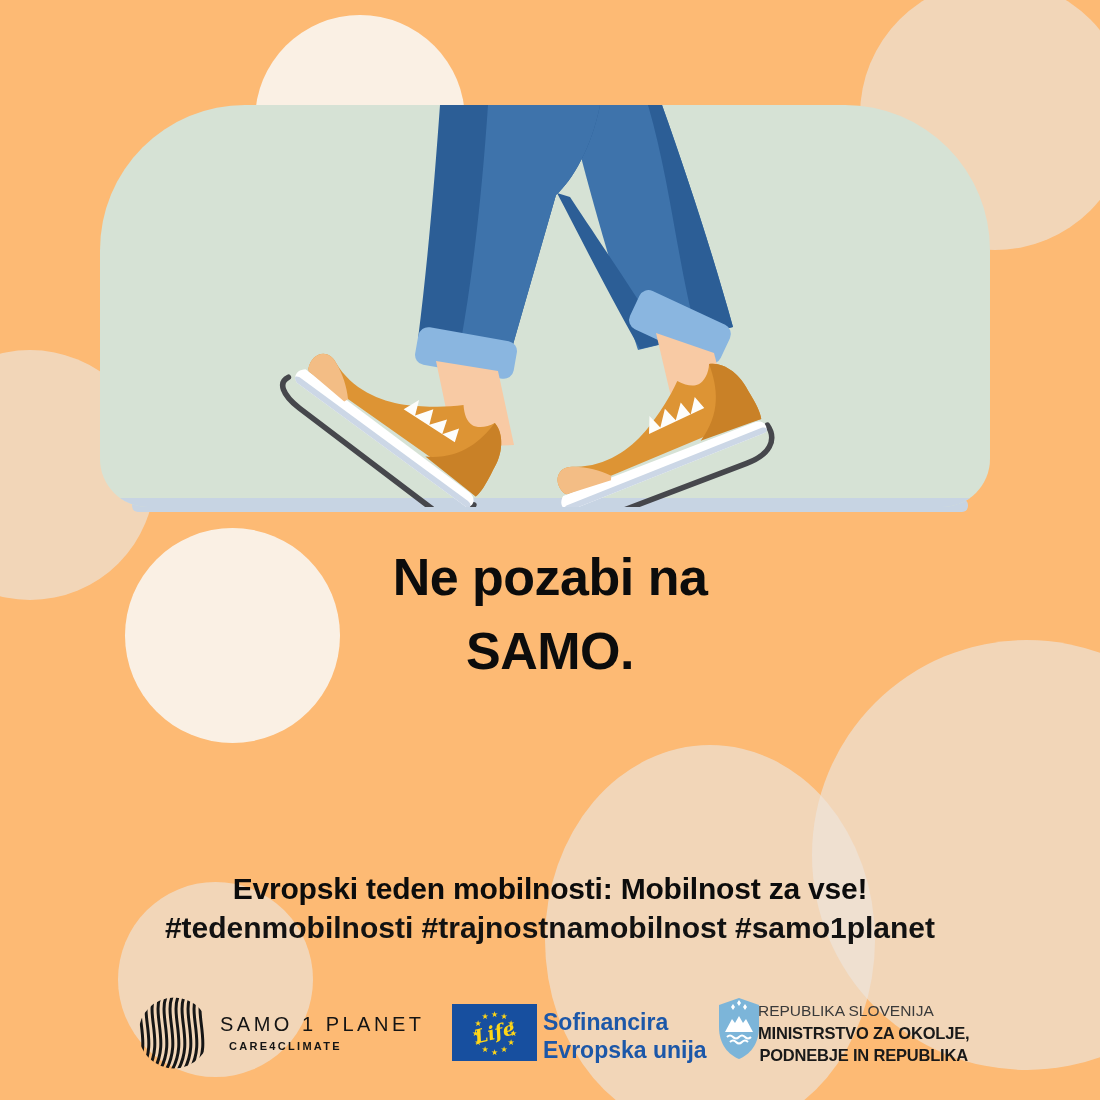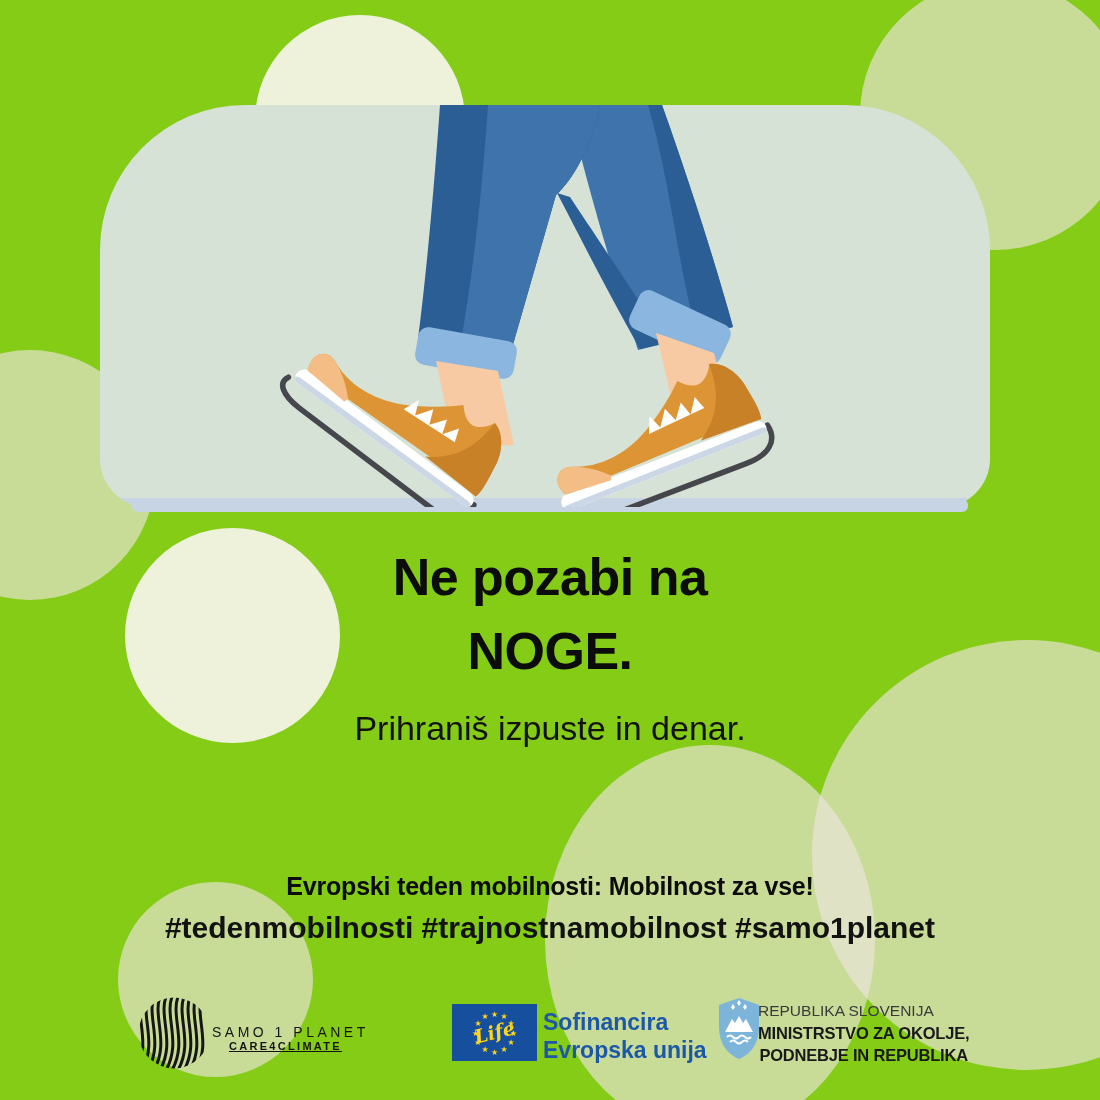--- a/index.html
+++ b/index.html
@@ -1,45 +1,45 @@
 <!DOCTYPE html>
 <html><head>
 <meta charset="utf-8">
 <style>
   html,body{margin:0;padding:0;}
   .canvas{
     position:relative;width:1100px;height:1100px;overflow:hidden;
-    background:#84cc16;
+    background:#fdba74;
     font-family:"Liberation Sans","DejaVu Sans",sans-serif;
   }
   .blob{position:absolute;border-radius:50%;pointer-events:none;}
   .blob.dark{background:#ede5dd;opacity:.65;}
   .blob.light{background:#faf6f1;opacity:.9;}
 
   .ground-strip{
     position:absolute;left:132px;top:499px;width:836px;height:13px;
     background:#c7d4e3;border-radius:6px;z-index:1;
   }
   .hero-panel{
     position:absolute;left:100px;top:105px;width:890px;height:402px;
     background:#d6e2d5;border-radius:145px 145px 48px 48px;
     overflow:hidden;z-index:2;
   }
   .hero-panel svg{display:block;width:890px;height:402px;}
 
   .txt{position:absolute;left:0;right:0;text-align:center;color:#0c0c0c;z-index:3;}
   .title{top:540px;font-size:52px;font-weight:700;line-height:74px;letter-spacing:-.5px;}
   .subtitle{top:705px;font-size:34px;font-weight:400;line-height:47px;color:#121212;}
-  .tagline{top:872px;font-size:25px;font-weight:700;letter-spacing:-.2px;}
+  .tagline{top:872px;font-size:30px;font-weight:700;letter-spacing:-.2px;}
   .hashtags{top:911px;font-size:30px;font-weight:700;color:#121212;}
 
   .footer-item{position:absolute;z-index:3;}
   .fp-icon{left:138px;top:996px;}
-  .samo-name{left:212px;top:1013px;font-size:14px;letter-spacing:3.5px;color:#141414;white-space:nowrap;margin-top:11px;}
-  .samo-sub{left:229px;top:1040px;font-size:11px;font-weight:700;letter-spacing:2.3px;color:#141414;white-space:nowrap;text-decoration:underline;}
+  .samo-name{left:220px;top:1013px;font-size:20px;letter-spacing:3.5px;color:#141414;white-space:nowrap;}
+  .samo-sub{left:229px;top:1040px;font-size:11px;font-weight:700;letter-spacing:2.3px;color:#141414;white-space:nowrap;}
   .eu-flag{left:452px;top:1004px;}
   .eu-text{left:543px;top:1008px;font-size:23px;font-weight:700;color:#1c57a8;line-height:28px;white-space:nowrap;}
   .coa{left:716px;top:996px;}
   .ministry{left:758px;top:1000px;line-height:22px;white-space:nowrap;}
   .ministry .l1{font-size:15.5px;font-weight:400;color:#3a3a3a;}
   .ministry .l2{font-size:16.5px;font-weight:700;color:#191919;letter-spacing:-.2px;text-align:center;}
 </style>
 </head>
 <body>
 
@@ -104,25 +104,24 @@
       </g>
 
       <path d="M336,256 L398,266 L414,340 L354,342 Z" fill="#f8caa4"></path>
 
       <use href="#shoe-template" transform="translate(368,396) rotate(33)"></use>
     </svg>
   </div>
 
   <div class="txt title">
     <div>Ne pozabi na</div>
-    <div>NOGE.</div>
+    <div>SAMO.</div>
   </div>
 
   <div class="txt subtitle">
-    <div>Prihraniš izpuste in denar.</div>
   </div>
 
   <div class="txt tagline">Evropski teden mobilnosti: Mobilnost za vse!</div>
   <div class="txt hashtags">#tedenmobilnosti #trajnostnamobilnost #samo1planet</div>
 
   <div class="footer-item fp-icon">
     <svg width="72" height="78" viewBox="0 0 72 78">
       <defs>
           <clipPath id="fpclip">
             <circle cx="36" cy="37" r="35.5"></circle>

